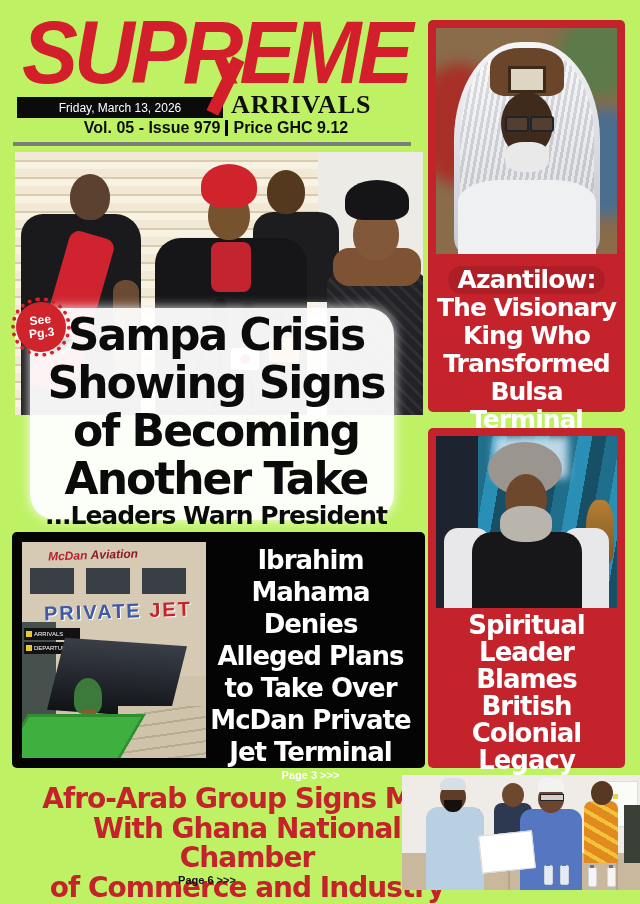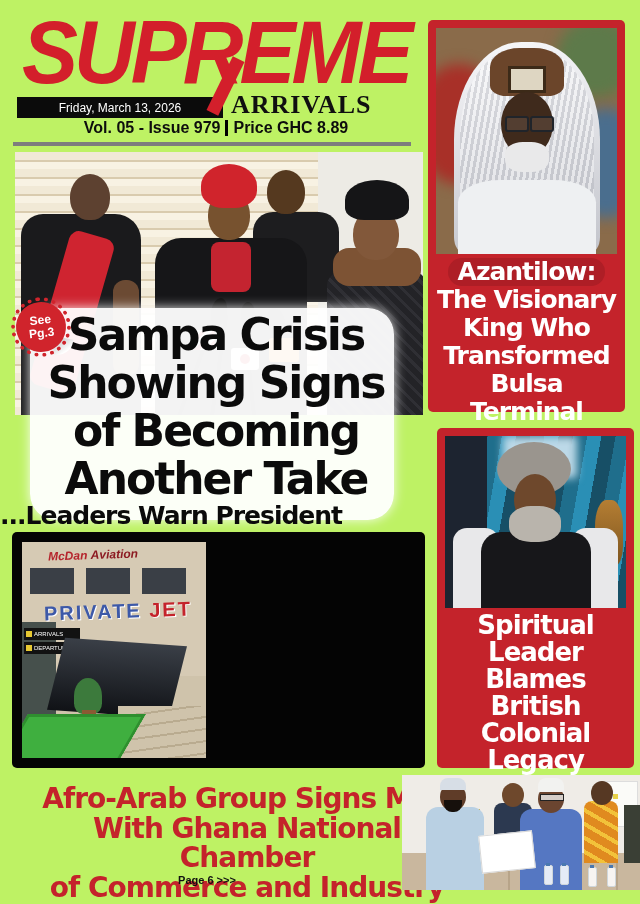--- a/index.html
+++ b/index.html
@@ -52,36 +52,36 @@
     background:repeating-linear-gradient(135deg,#d0242c 0 4px,#fff 4px 8px);}
   .pm-cube-white{left:216px;top:196px;width:28px;height:22px;background:#f5f5f5;border-radius:3px;}
   .pm-cube-dot{left:9px;top:6px;width:10px;height:10px;border-radius:50%;background:#d0242c;}
   .pm-cube-orange{left:254px;top:186px;width:30px;height:24px;background:#e2851c;border-radius:3px;}
 
   
   .headline-card{left:30px;top:308px;width:364px;height:212px;background:rgba(255,255,255,.95);
      border-radius:26px;z-index:2;box-shadow:0 0 12px rgba(255,255,255,.9);}
   .headline{left:0;top:311px;width:432px;text-align:center;z-index:3;color:#0b0b0b;
      font-family:"DejaVu Sans", sans-serif;font-weight:bold;font-size:44px;line-height:48px;letter-spacing:-2px;}
-  .subhead{left:0;top:501px;width:432px;text-align:left;z-index:3;color:#0b0b0b;
+  .subhead{left:0;top:501px;width:432px;text-align:center;z-index:3;color:#0b0b0b;
      font-family:"DejaVu Sans", sans-serif;font-weight:bold;font-size:25px;letter-spacing:-1px;}
   .badge{left:16px;top:302px;width:50px;height:50px;background:#d0242c;border-radius:50%;z-index:4;
      outline:4px dotted #d0242c;outline-offset:1px;display:flex;align-items:center;justify-content:center;
      color:#fff;font-weight:bold;font-size:12px;line-height:13px;text-align:center;transform:rotate(-6deg);}
   .badge-curl{left:54px;top:338px;width:18px;height:18px;z-index:3;border-radius:0 0 16px 0;
      background:linear-gradient(135deg,#bfbfbf,#ffffff 70%);transform:rotate(10deg);}
 
   
   .side-box{background:#c4232b;border-radius:5px;display:flex;flex-direction:column;align-items:center;
      padding:8px;box-sizing:border-box;color:#fff;text-align:center;}
   .box-az{left:428px;top:20px;width:197px;height:392px;}
-  .box-sp{left:428px;top:428px;width:197px;height:340px;margin-left:9px;}
+  .box-sp{left:428px;top:428px;width:197px;height:340px;}
   .side-photo{position:relative;width:181px;overflow:hidden;flex:none;}
   .side-title{font-family:"DejaVu Sans", sans-serif;font-weight:bold;font-size:25px;line-height:28px;letter-spacing:-1px;}
-  .pill{display:inline-block;background:#ae1e26;border-radius:14px;padding:0 10px;margin-top:4px;}
+  .pill{display:inline-block;background:#ae1e26;border-radius:14px;padding:0 10px;margin-top:12px;}
   .side-sub{font-family:"DejaVu Sans", sans-serif;font-weight:bold;font-size:14.5px;line-height:17.5px;letter-spacing:-0.3px;margin-top:2px;}
   .pageref{font-weight:bold;font-size:11px;margin-top:auto;padding-top:3px;}
 
   
   .ph-chief{height:226px;background:#8a6b4a;}
   .blob{position:absolute;border-radius:50%;filter:blur(7px);}
   .chief-shawl{left:18px;top:14px;width:146px;height:212px;border-radius:46% 46% 8% 8%;
      background:linear-gradient(170deg,#f8f8fa 0%,#dadbe0 55%,#c2c4cb 100%);}
   .chief-streaks{left:24px;top:20px;width:134px;height:200px;border-radius:44% 44% 8% 8%;opacity:.5;
      background:repeating-linear-gradient(100deg,rgba(255,255,255,.8) 0 3px,rgba(150,153,162,.5) 3px 6px);}
@@ -164,21 +164,21 @@
 
 <div class="page">
 
   <div class="abs logo">SUPREME</div>
   <div class="abs logo-leg"></div>
   <div class="abs datebar">
     <span>Friday, March 13, 2026</span>
   </div>
   <div class="abs nptype">ARRIVALS</div>
   <div class="abs volline">
-    <span>Vol. 05 - Issue 979</span><span class="vsep"></span><span>Price GHC 8.89</span>
+    <span>Vol. 05 - Issue 979</span><span class="vsep"></span><span>Price GHC 9.12</span>
   </div>
   <div class="abs rule"></div>
 
   <div class="abs photo-main">
     <div class="abs pm-rightwall"></div>
     <div class="abs pm-l-body"></div>
     <div class="abs pm-l-sash"></div>
     <div class="abs pm-l-arm"></div>
     <div class="abs pm-head pm-l-head"></div>
     <div class="abs pm-r-body"></div>
@@ -270,20 +270,29 @@
         </div>
       <div class="abs md-sign" style="top:100px;">
           <span>DEPARTURES</span>
         </div>
       <div class="abs md-wall"></div>
       <div class="abs md-plant"></div>
       <div class="abs md-pot"></div>
       <div class="abs md-pave"></div>
       <div class="abs md-turf"></div>
     </div>
+    <div class="jet-text">
+      <div class="jet-title prelines">Ibrahim
+Mahama Denies
+Alleged Plans
+to Take Over
+McDan Private
+Jet Terminal</div>
+      <div class="jet-page">Page 3  &gt;&gt;&gt;</div>
+    </div>
   </div>
 
   <div class="abs mou-title prelines">Afro-Arab Group Signs MoU
 With Ghana National Chamber
 of Commerce and Industry</div>
   <div class="abs mou-page">Page 6 &gt;&gt;&gt;</div>
 
   <div class="abs ph-mou">
     <div class="abs mou-floor"></div>
     <div class="abs mou-board">

